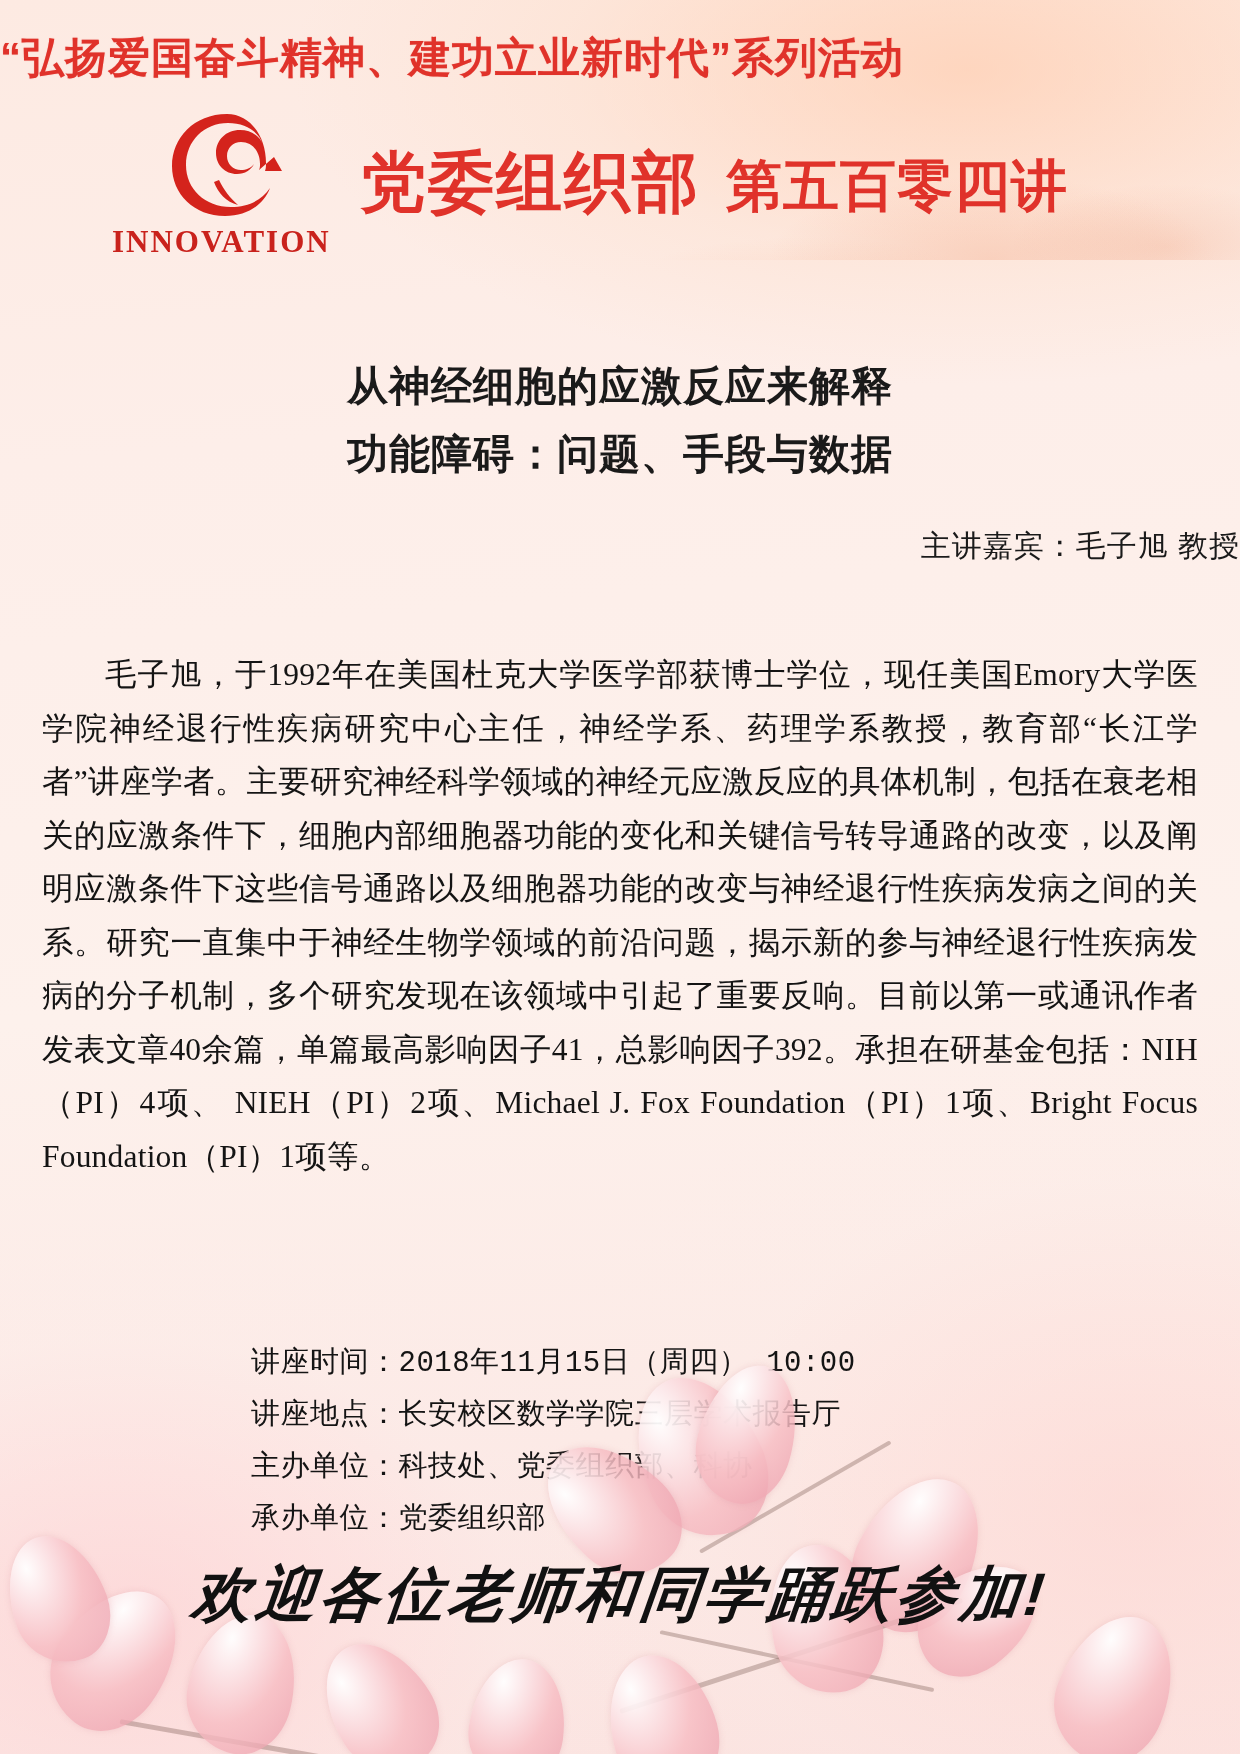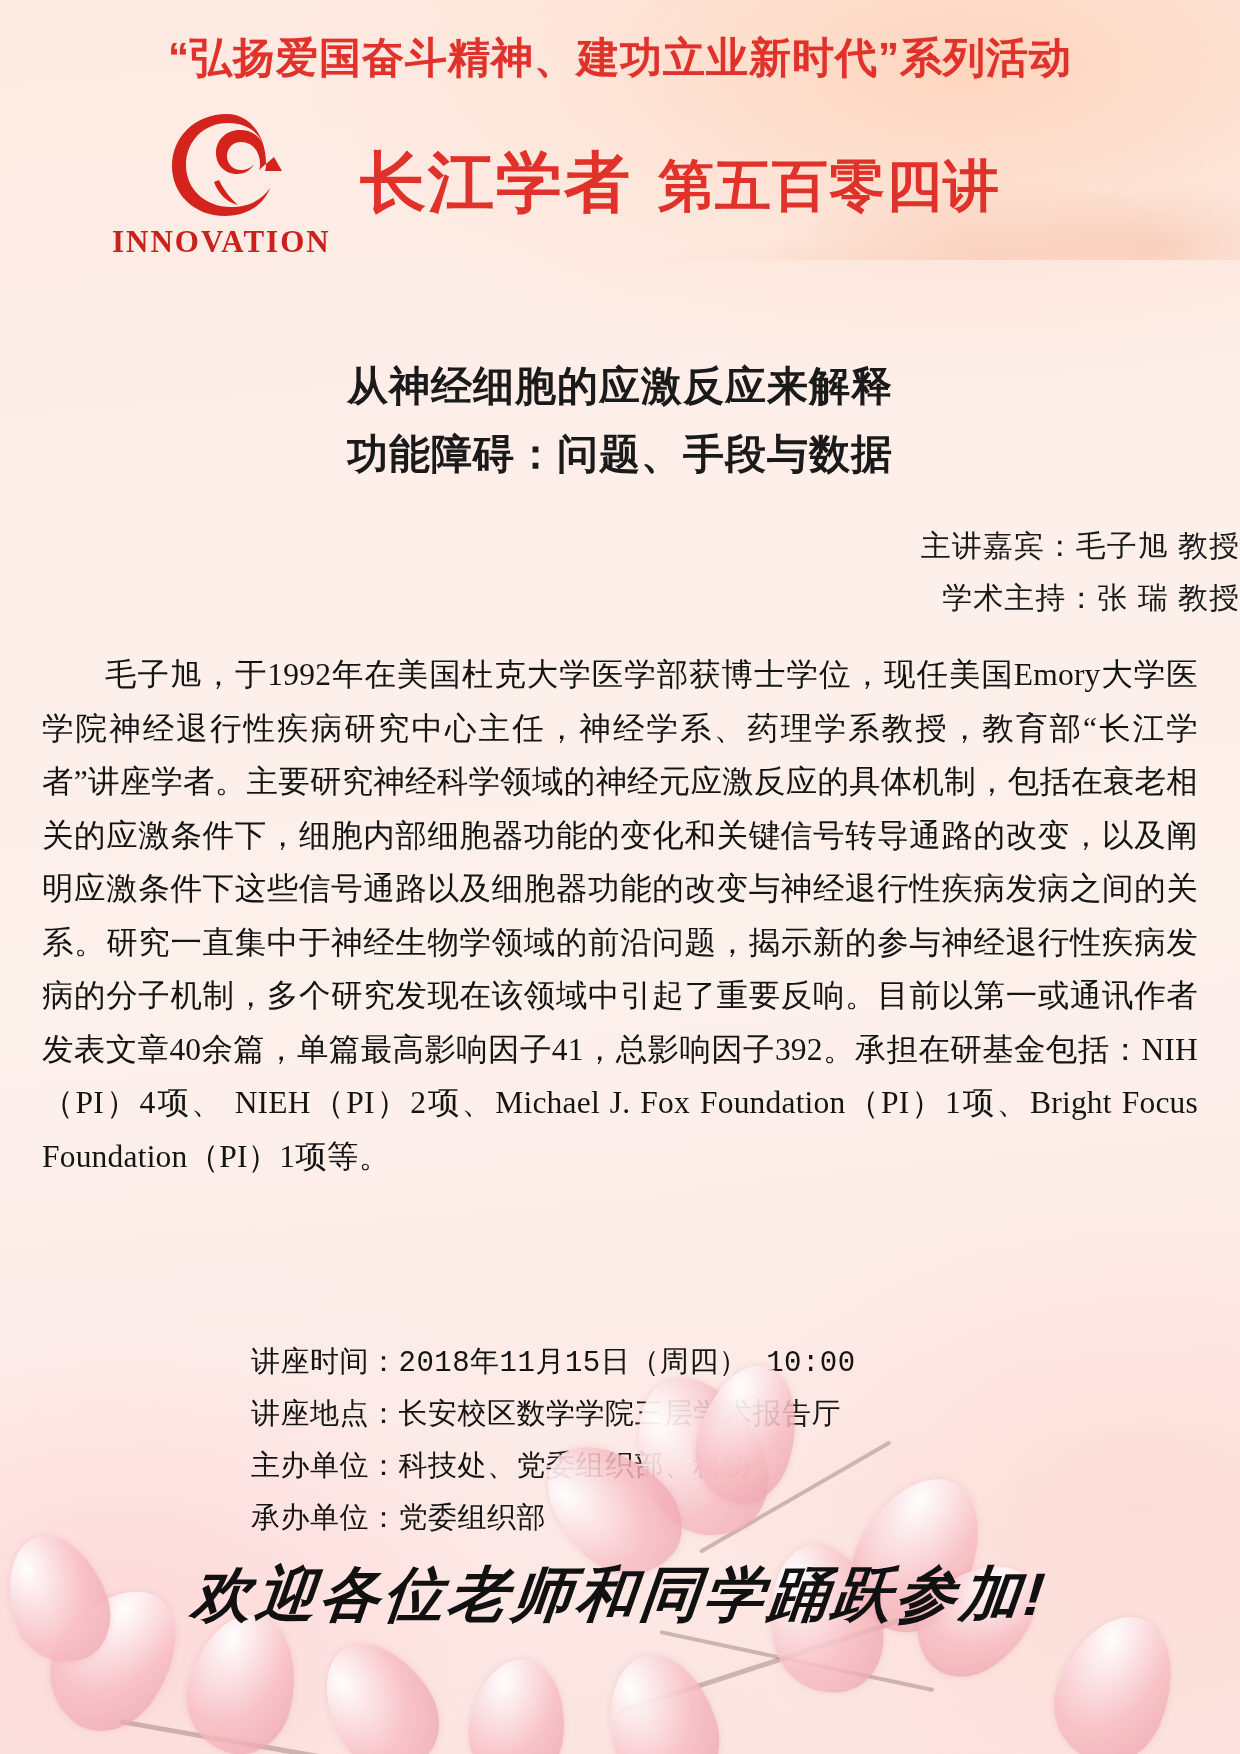--- a/index.html
+++ b/index.html
@@ -32,21 +32,20 @@
     width: 620px; height: 260px;
     background:
       radial-gradient(ellipse 320px 120px at 60% 100%, rgba(240,150,110,0.28), rgba(255,255,255,0) 70%),
       radial-gradient(ellipse 220px 90px at 88% 95%, rgba(235,140,100,0.22), rgba(255,255,255,0) 70%),
       radial-gradient(ellipse 260px 70px at 30% 110%, rgba(245,170,130,0.18), rgba(255,255,255,0) 70%);
     pointer-events: none;
   }
   .topbar {
     position: absolute;
     top: 30px; left: 0; right: 0;
-    text-align: center;
   }
   .series-title {
     font-family: "Liberation Sans", "DejaVu Sans", sans-serif;
     font-weight: bold;
     font-size: 42px;
     letter-spacing: 1px;
     color: #e0322a;
     text-shadow: 0 0 1px rgba(224,50,42,0.4);
   }
   .logo-row {
@@ -189,33 +188,32 @@
       <div class="logo-mark">
         <svg viewBox="0 0 126 112" width="126" height="112" aria-hidden="true">
           <path d="M63 4 C30 4 8 28 8 56 C8 84 30 106 61 106 C84 106 100 94 106 78 C98 90 84 97 67 97 C41 97 22 79 22 55 C22 31 40 13 64 13 C82 13 95 22 99 35 C96 26 87 20 76 20 C62 20 52 30 52 43 C52 55 61 64 73 64 C81 64 87 60 90 54 C87 58 82 60 77 60 C69 60 63 54 63 46 C63 38 69 32 77 32 C88 32 96 41 96 54 C96 56 96 58 95 60 L110 47 L118 61 L101 61 C102 58 102 56 102 53 C102 26 86 4 63 4 Z" fill="#d4231c"></path>
           <path d="M55 70 C60 80 66 88 74 95 C62 92 54 83 50 72 Z" fill="#d4231c"></path>
         </svg>
       </div>
       <div class="logo-text">INNOVATION</div>
     </div>
 
     <div class="forum-title">
-      <span class="forum-main">长江学者</span>
+      <span class="forum-main">党委组织部</span>
       <span class="forum-sub">第五百零四讲</span>
     </div>
   </div>
 
   <div class="lecture-title">
     <div>从神经细胞的应激反应来解释</div>
     <div>功能障碍：问题、手段与数据</div>
   </div>
 
   <div class="speaker-block">
     <div>主讲嘉宾：毛子旭 教授</div>
-    <div>学术主持：张 瑞 教授</div>
   </div>
 
   <div class="bio">毛子旭，于1992年在美国杜克大学医学部获博士学位，现任美国Emory大学医学院神经退行性疾病研究中心主任，神经学系、药理学系教授，教育部“长江学者”讲座学者。主要研究神经科学领域的神经元应激反应的具体机制，包括在衰老相关的应激条件下，细胞内部细胞器功能的变化和关键信号转导通路的改变，以及阐明应激条件下这些信号通路以及细胞器功能的改变与神经退行性疾病发病之间的关系。研究一直集中于神经生物学领域的前沿问题，揭示新的参与神经退行性疾病发病的分子机制，多个研究发现在该领域中引起了重要反响。目前以第一或通讯作者发表文章40余篇，单篇最高影响因子41，总影响因子392。承担在研基金包括：NIH（PI）4项、 NIEH（PI）2项、Michael J. Fox Foundation（PI）1项、Bright Focus Foundation（PI）1项等。</div>
 
   <div class="info-block">
     <div>讲座时间：2018年11月15日（周四） 10:00</div>
     <div>讲座地点：长安校区数学学院三层学术报告厅</div>
     <div>主办单位：科技处、党委组织部、科协</div>
     <div>承办单位：党委组织部</div>
   </div>

